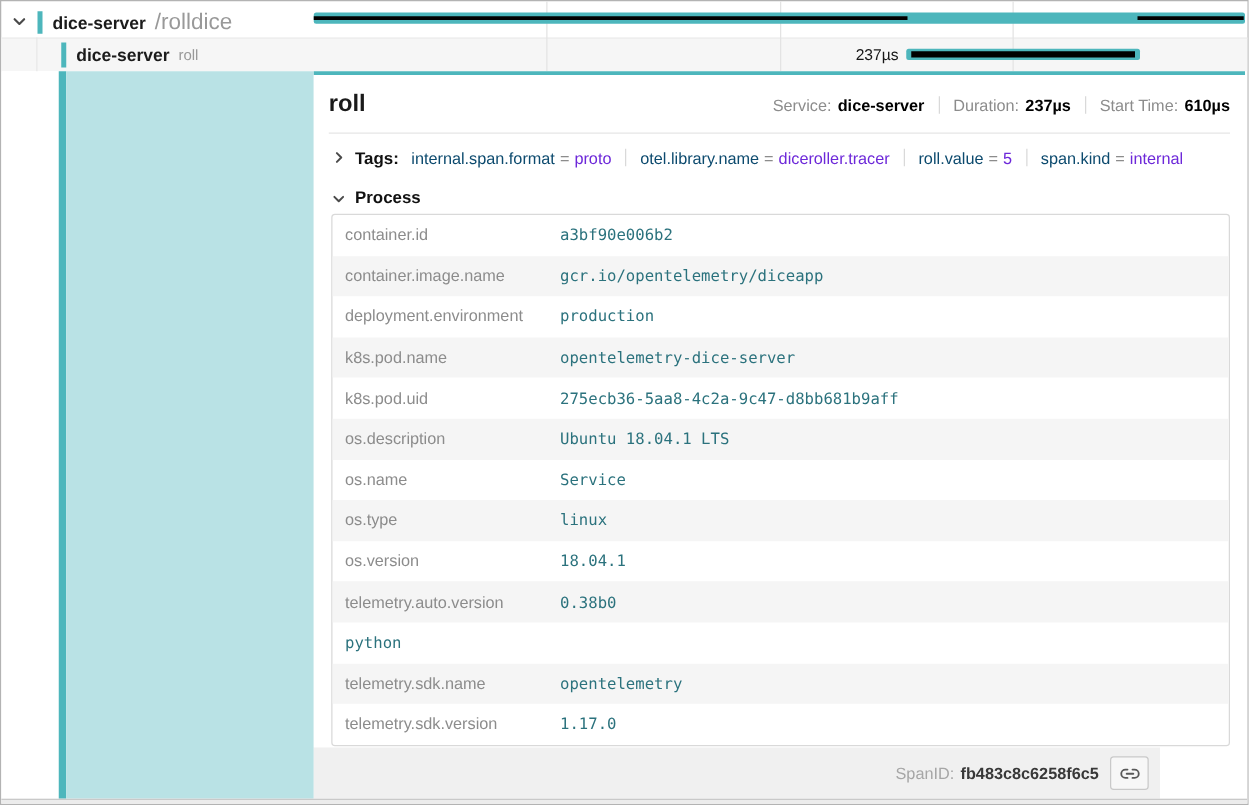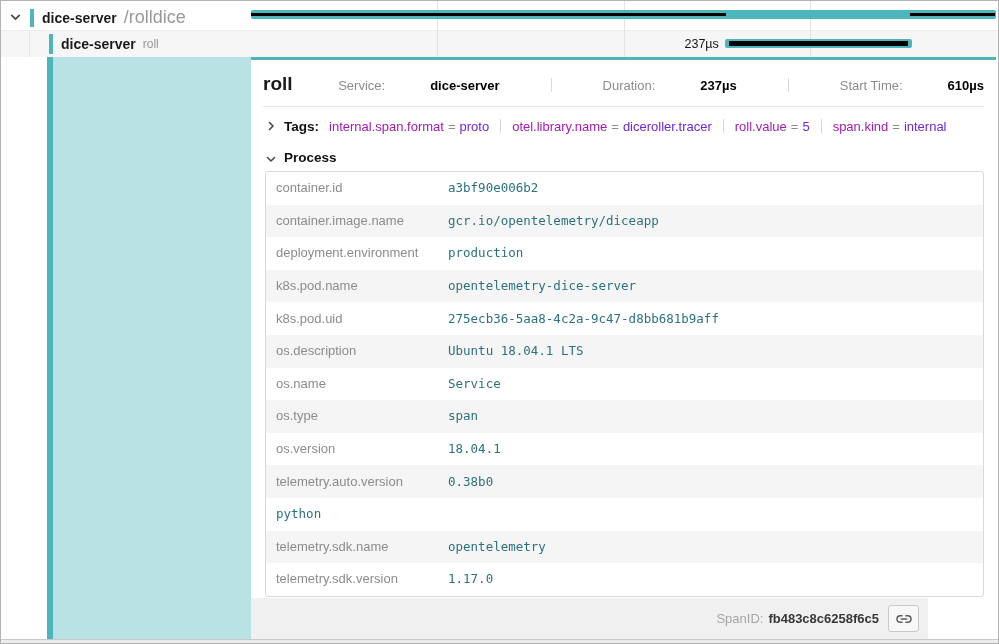--- a/index.html
+++ b/index.html
@@ -80,33 +80,33 @@
   
   .detail-panel {
     position: absolute; left: 250px; width: 745px; top: 56px; height: 541px;
     background: #fff; border-top: 3px solid #4db6bc;
     padding: 0 12px;
   }
   .dp-header {
     display: flex; align-items: baseline; padding-top: 12px;
   }
   .dp-title { font-size: 19px; font-weight: 600; color: #1a1a1a; line-height: 24px; }
-  .dp-meta { margin-left: auto; display: flex; align-items: flex-start; font-size: 13px; gap: 40px; }
+  .dp-meta { margin-left: auto; display: flex; align-items: flex-start; font-size: 13px; }
   .meta-label { color: #8c8c8c; }
   .meta-value { color: #000; font-weight: 700; margin-left: 5px; }
   .meta-div { width: 1px; height: 14px; background: #d9d9d9; margin: 0 11px; }
   .dp-divider { border-bottom: 1px solid #e6e6e6; margin-top: 10px; }
 
   .tags-row {
     display: flex; align-items: center; margin-top: 8px; height: 22px;
     font-size: 13px; cursor: pointer;
   }
   .section-label { font-weight: 700; color: #111; font-size: 13.5px; margin-left: 7px; }
   .tag-items { display: flex; align-items: center; margin-left: 10px; }
-  .tag-key { color: #a21caf; }
+  .tag-key { color: #0c4a6e; }
   .tag-eq  { color: #8c8c8c; margin: 0 4px; }
   .tag-val { color: #6d28d9; }
   .tag-div { width: 1px; height: 14px; background: #d9d9d9; margin: 0 11px; }
 
   .process-row {
     display: flex; align-items: flex-end; margin-top: 6px; height: 22px; cursor: pointer;
   }
 
   .kv-table {
     margin-top: 6px; margin-left: 2px;
@@ -261,21 +261,21 @@
       <div class="kv-row">
           <span class="kv-key">os.description</span>
           <span class="kv-val">Ubuntu 18.04.1 LTS</span>
         </div>
       <div class="kv-row">
           <span class="kv-key">os.name</span>
           <span class="kv-val">Service</span>
         </div>
       <div class="kv-row">
           <span class="kv-key">os.type</span>
-          <span class="kv-val">span</span>
+          <span class="kv-val">linux</span>
         </div>
       <div class="kv-row">
           <span class="kv-key">os.version</span>
           <span class="kv-val">18.04.1</span>
         </div>
       <div class="kv-row">
           <span class="kv-key">telemetry.auto.version</span>
           <span class="kv-val">0.38b0</span>
         </div>
       <div class="kv-row">

